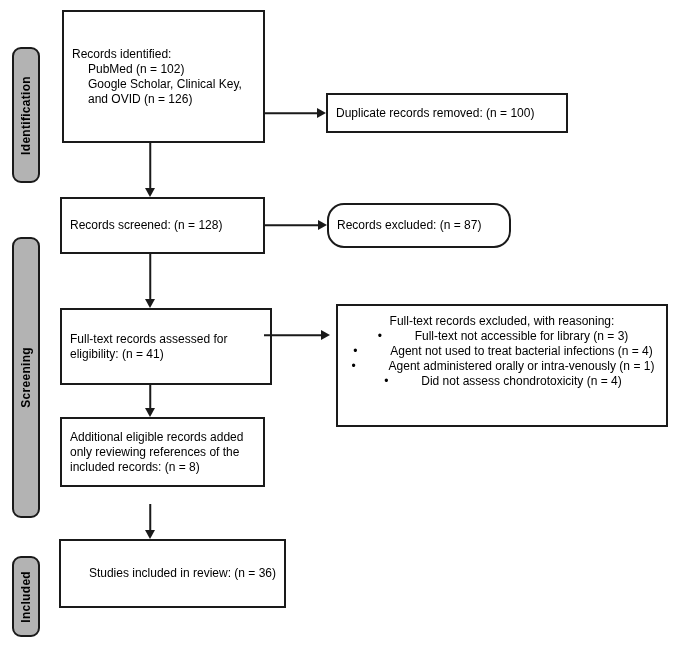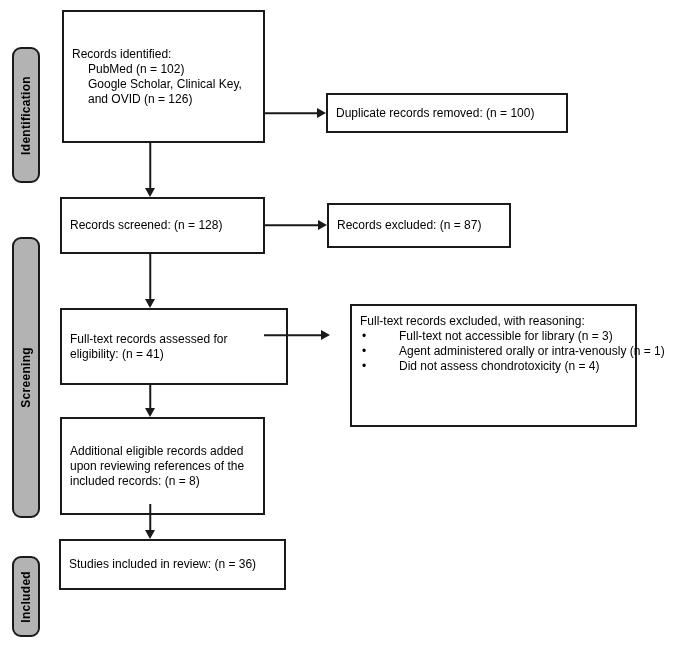--- a/index.html
+++ b/index.html
@@ -25,25 +25,25 @@
     padding: 12px 8px;
     font-size: 12px;
     line-height: 15px;
   }
   .box .line { white-space: nowrap; }
   .box .indent { padding-left: 16px; }
 
   #box-records-identified { left: 62px;  top: 10px;  width: 203px; height: 133px; }
   #box-duplicates-removed { left: 326px; top: 93px;  width: 242px; height: 40px; }
   #box-records-screened   { left: 60px;  top: 197px; width: 205px; height: 57px; justify-content: center; }
-  #box-records-excluded   { left: 327px; top: 203px; width: 184px; height: 45px; }
-  #box-fulltext-assessed  { left: 60px;  top: 308px; width: 228px; height: 77px; }
-  #box-fulltext-excluded  { left: 350px; top: 304px; width: 287px; height: 123px; justify-content: flex-start; padding-top: 8px; }
-  #box-additional-records { left: 60px;  top: 417px; width: 205px; height: 98px; }
-  #box-studies-included   { left: 59px;  top: 539px; width: 227px; height: 51px; }
+  #box-records-excluded   { left: 327px; top: 203px; width: 184px; height: 45px; border-radius: 17px; }
+  #box-fulltext-assessed  { left: 60px;  top: 308px; width: 212px; height: 77px; }
+  #box-fulltext-excluded  { left: 336px; top: 304px; width: 332px; height: 123px; justify-content: flex-start; padding-top: 8px; align-items: center; }
+  #box-additional-records { left: 60px;  top: 417px; width: 205px; height: 70px; }
+  #box-studies-included   { left: 59px;  top: 539px; width: 227px; height: 69px; align-items: flex-end; }
 
   .bullet-row { display: flex; }
   .bullet-dot { flex: none; width: 37px; padding-left: 2px; }
   .bullet-dot::before { content: "\2022"; }
   .bullet-text { flex: 1; white-space: nowrap; }
 
   
   .stage {
     position: absolute;
     left: 12px;
@@ -139,31 +139,35 @@
     <div class="line">eligibility: (n = 41)</div>
   </div>
   <div class="box" id="box-fulltext-excluded">
     <div class="line">Full-text records excluded, with reasoning:</div>
     <div class="bullet-row">
       <span class="bullet-dot"></span>
       <span class="bullet-text">Full-text not accessible for library (n = 3)</span>
     </div>
     <div class="bullet-row">
       <span class="bullet-dot"></span>
+      <span class="bullet-text">Agent not used to treat bacterial infections (n = 4)</span>
+    </div>
+    <div class="bullet-row">
+      <span class="bullet-dot"></span>
       <span class="bullet-text">Agent administered orally or intra-venously (n = 1)</span>
     </div>
     <div class="bullet-row">
       <span class="bullet-dot"></span>
       <span class="bullet-text">Did not assess chondrotoxicity (n = 4)</span>
     </div>
   </div>
 
   <div class="box" id="box-additional-records">
     <div class="line">Additional eligible records added</div>
-    <div class="line">upon reviewing references of the</div>
+    <div class="line">only reviewing references of the</div>
     <div class="line">included records: (n = 8)</div>
   </div>
 
   <div class="box" id="box-studies-included">
     <div class="line">Studies included in review: (n = 36)</div>
   </div>
 
   <div class="varrow" id="arrow-down-1">
     <div class="shaft"></div>
     <div class="head"></div>

